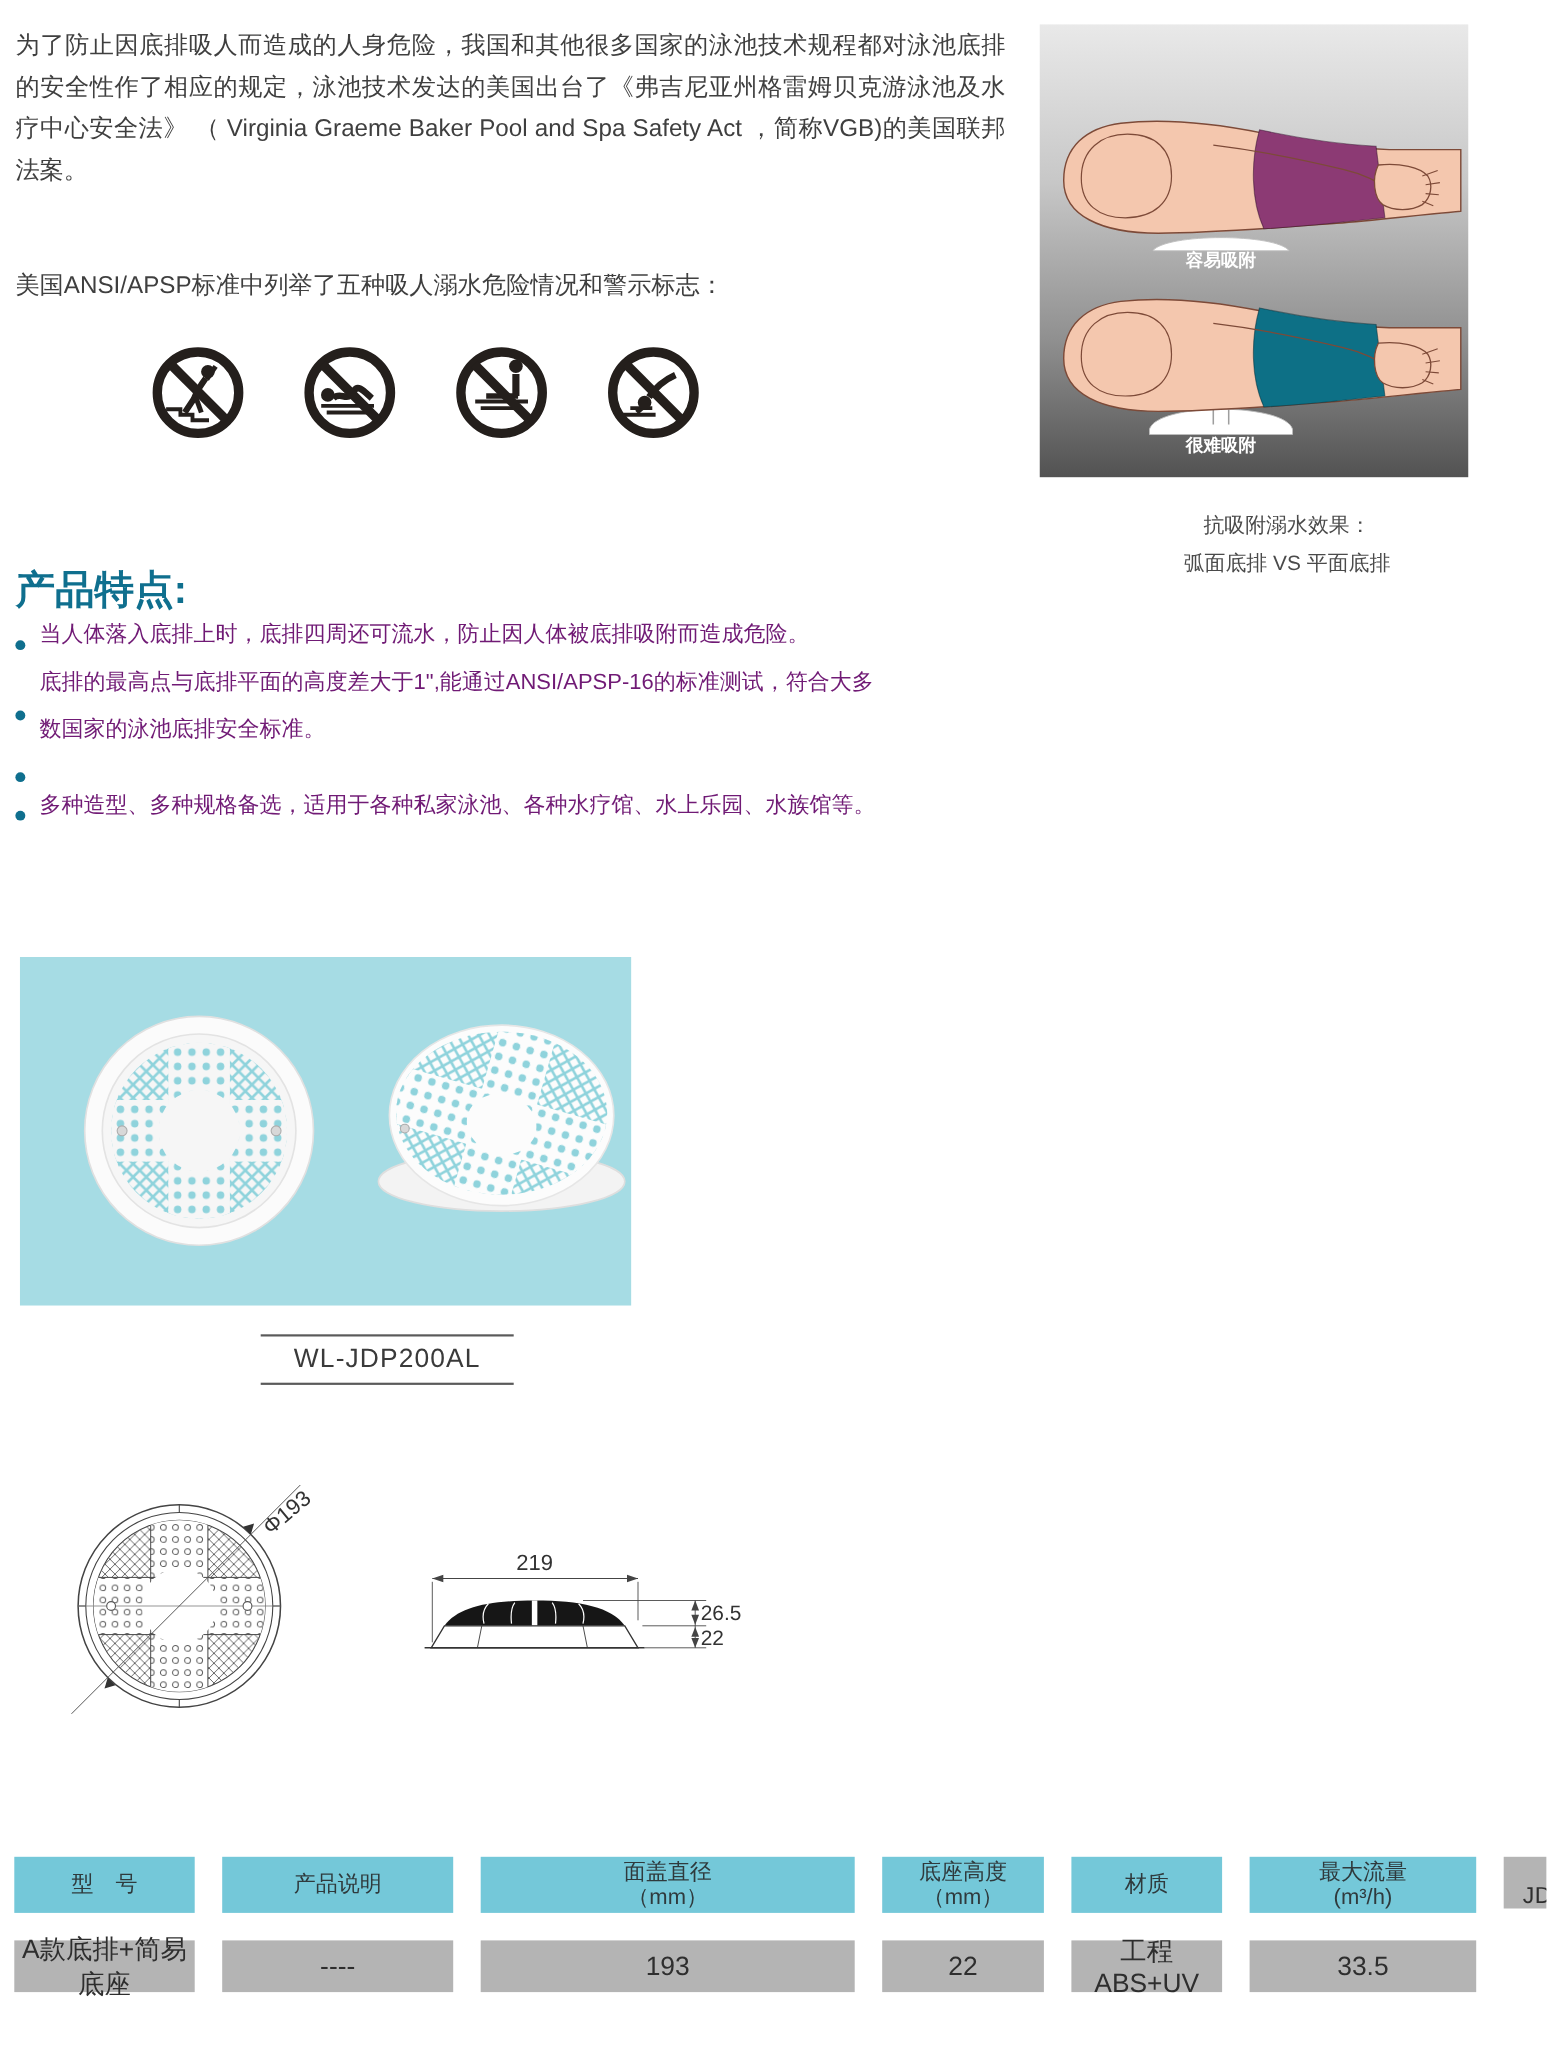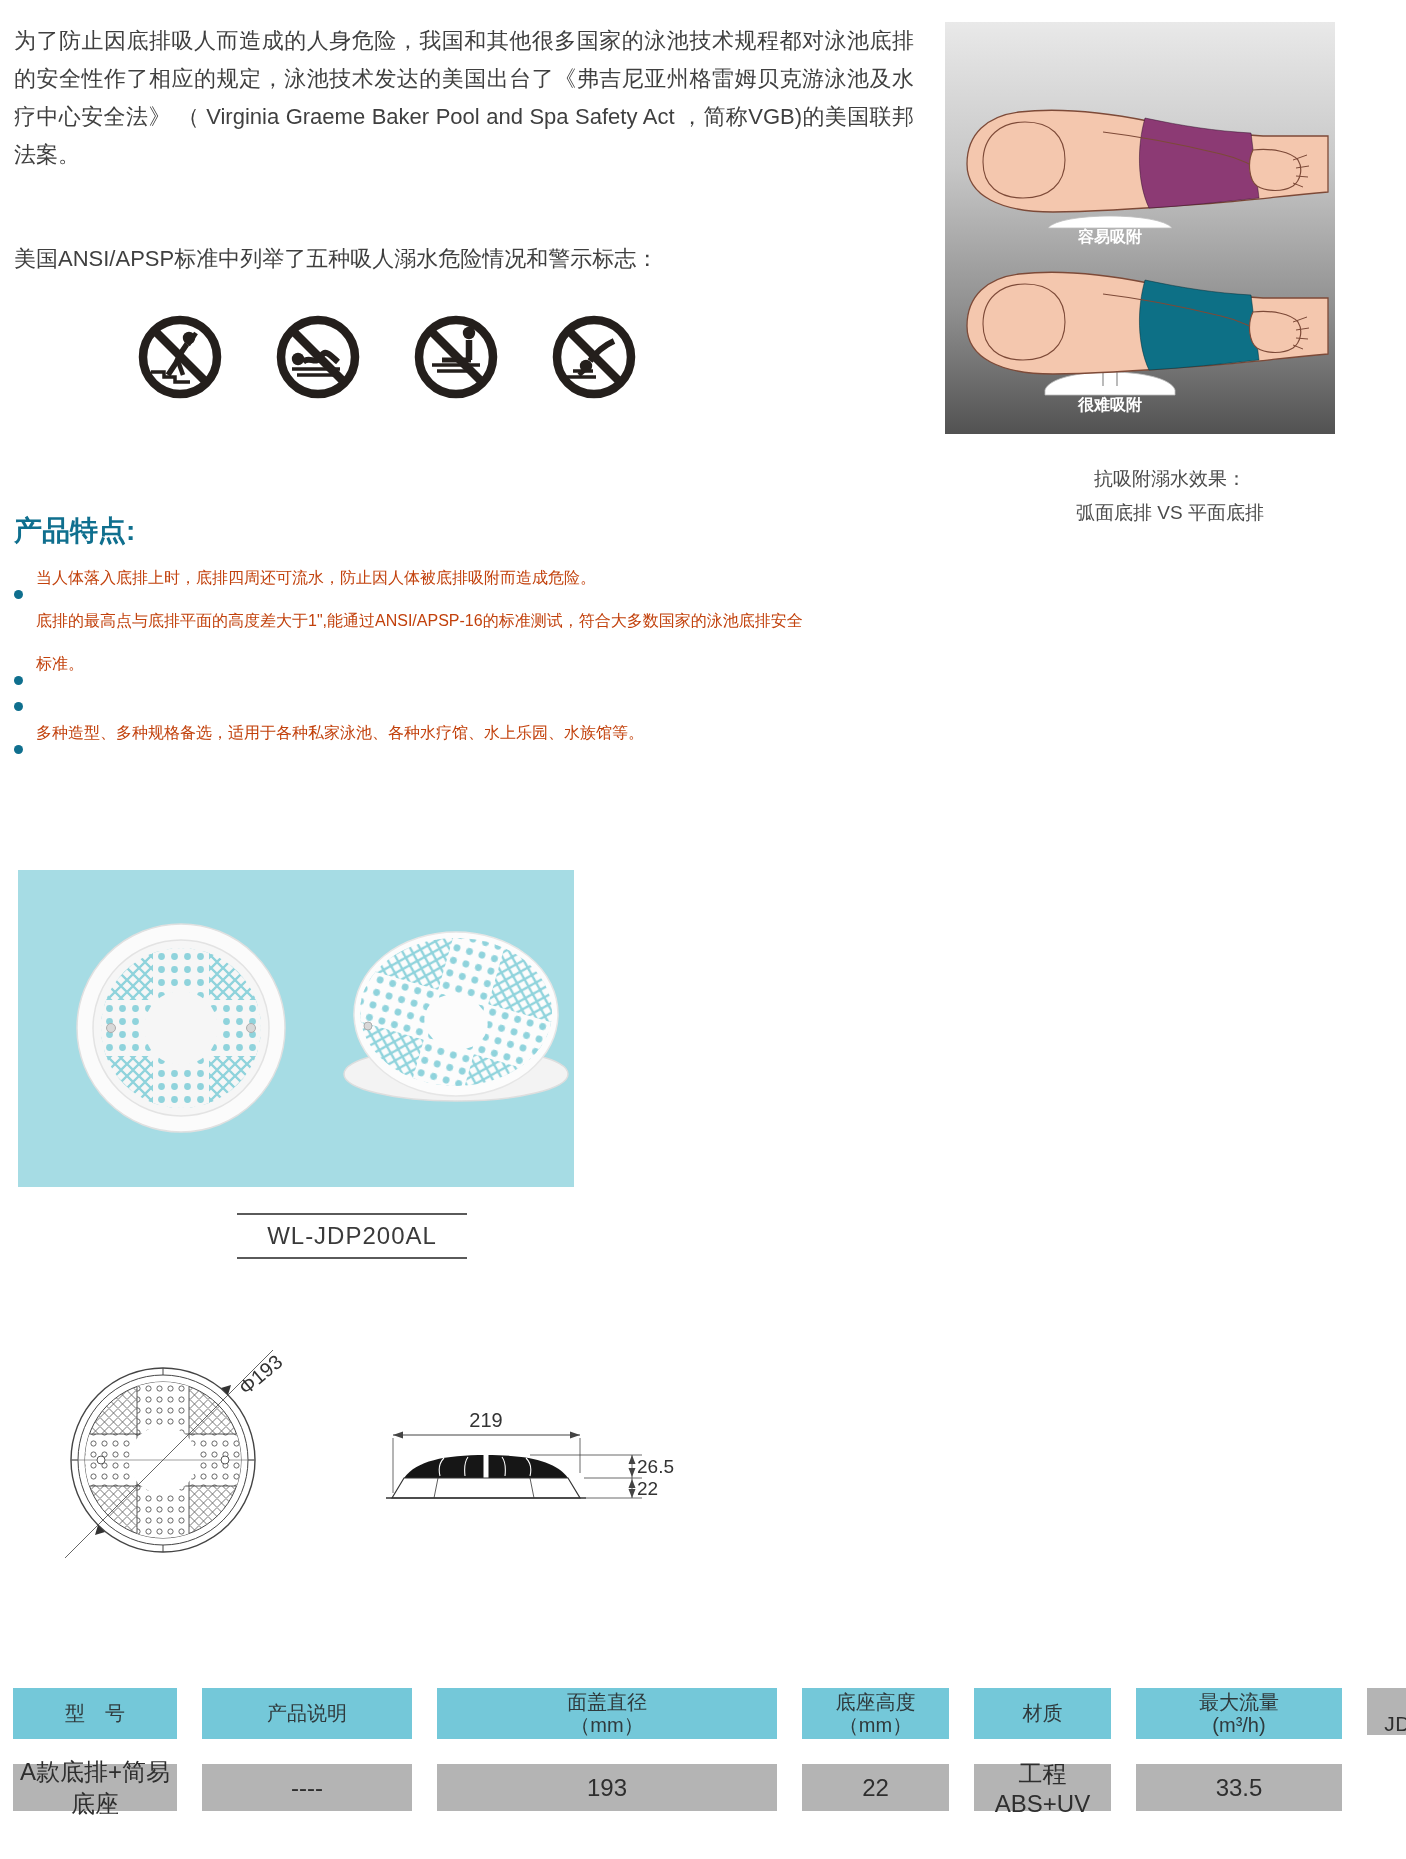--- a/index.html
+++ b/index.html
@@ -2,22 +2,22 @@
 <html><head>
 <meta charset="utf-8">
 <style>
   html,body{margin:0;padding:0;background:#fff;}
   .page{position:relative;width:1406px;height:1859px;background:#fff;overflow:hidden;
         font-family:"Liberation Sans",sans-serif;color:#3f3f3f;}
   .abs{position:absolute;}
   .para{font-size:22px;line-height:38px;text-align:justify;color:#3f3f3f;}
   .icon-row-item{position:absolute;top:312px;width:90px;height:90px;}
   .caption{font-size:19px;line-height:34px;color:#4a4a4a;text-align:center;}
-  .feat-head{font-size:28px;font-weight:bold;color:#0f6f8e;}
-  .feat-item{display:flex;align-items:flex-end;font-size:16px;line-height:43px;color:#c2410c;}
+  .feat-head{font-size:36px;font-weight:bold;color:#0f6f8e;}
+  .feat-item{display:flex;align-items:center;font-size:20px;line-height:43px;color:#701a75;}
   .feat-dot{flex:0 0 22px;padding-top:17px;}
   .feat-dot span{display:block;width:9px;height:9px;border-radius:50%;background:#0f6f8e;}
   .model-label{border-top:2px solid #5a5a5a;border-bottom:2px solid #5a5a5a;
         padding:7px 0;text-align:center;font-size:24px;letter-spacing:1px;color:#3a3a3a;}
   .spec-table{display:grid;grid-template-columns:164px 210px 340px 147px 137px 206px 139px;
         column-gap:3px;row-gap:3px;gap:25px;}
   .spec-table .cell{display:flex;flex-direction:column;align-items:center;justify-content:center;
         text-align:center;}
   .spec-table .h{background:#74c8d9;height:51px;font-size:20px;color:#2f3a3d;line-height:23px;}
   .spec-table .d{background:#b4b4b4;height:47px;font-size:24px;color:#2e2e2e;}

